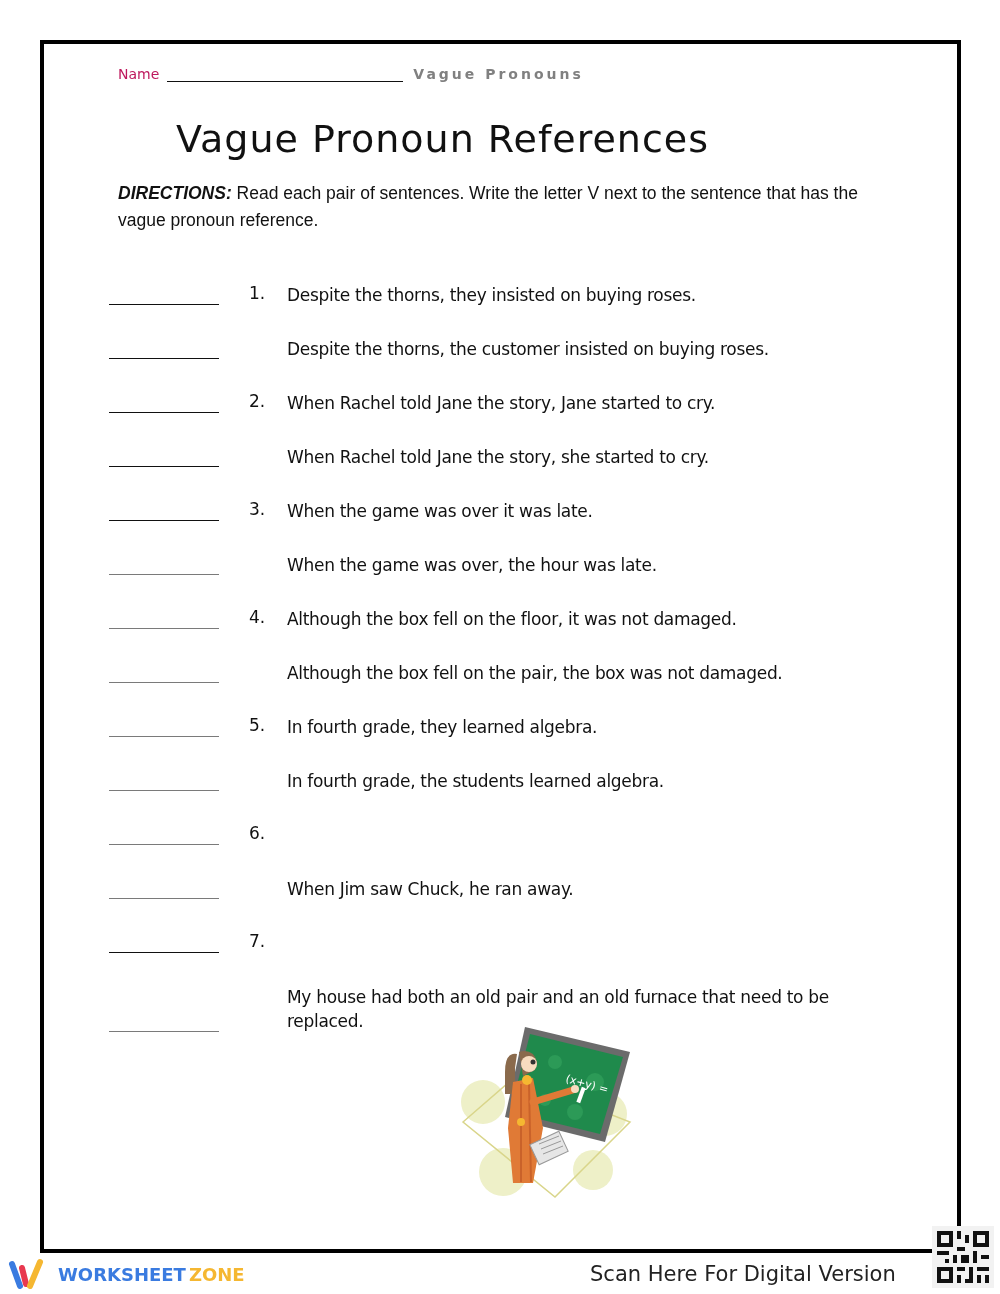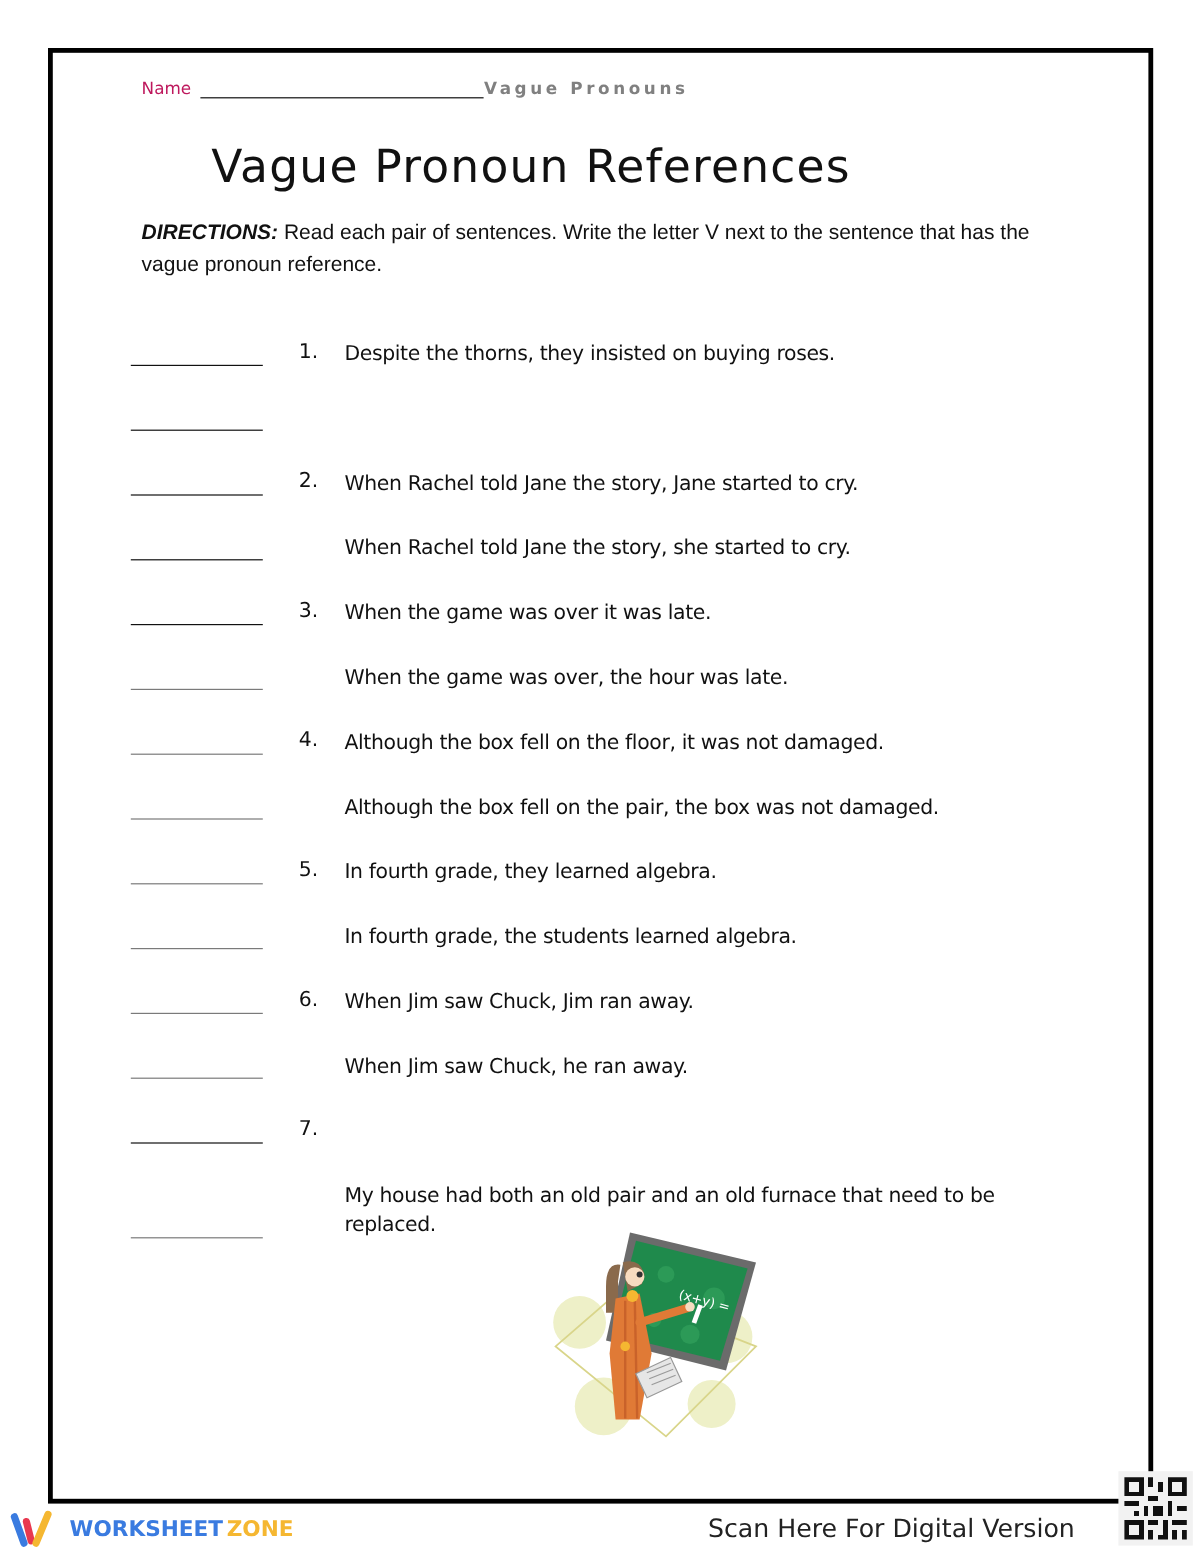--- a/index.html
+++ b/index.html
@@ -11,21 +11,21 @@
       border: 4px solid #000;
     }
 
     .header-row {
       position: absolute; left: 118px; top: 60px; height: 22px;
       display: flex; align-items: flex-end; font-size: 15px;
     }
     .name-label { font-family: "DejaVu Sans", sans-serif; font-size: 14px; color: #be185d; }
     .name-line { display: inline-block; width: 236px; border-bottom: 1.5px solid #111; margin-left: 8px; height: 16px; }
     .topic-tag {
-      font-family: "DejaVu Sans", sans-serif; font-weight: bold;
+      margin-left: 10px; font-family: "DejaVu Sans", sans-serif; font-weight: bold;
       font-size: 14px; letter-spacing: 3px; color: #808080;
     }
 
     .title {
       position: absolute; left: 0; width: 885px; top: 117px; text-align: center;
       font-family: "DejaVu Sans", sans-serif; font-size: 38px; letter-spacing: 1px; color: #111;
     }
 
     .directions {
       position: absolute; left: 118px; top: 180px; width: 770px;
@@ -79,20 +79,21 @@
   <b>DIRECTIONS:</b><span> Read each pair of sentences. Write the letter V next to the sentence that has the vague pronoun reference.</span>
 </div>
 
 <div class="item-row" style="top:283px">
   <div class="answer-line" style="top:21px"></div>
   <span class="item-num">1.</span>
   <span class="sentence">Despite the thorns, they insisted on buying roses.</span>
 </div>
 <div class="item-row" style="top:337px">
   <div class="answer-line" style="top:21px"></div>
+  <span class="sentence">Despite the thorns, the customer insisted on buying roses.</span>
 </div>
 
 <div class="item-row" style="top:391px">
   <div class="answer-line" style="top:21px"></div>
   <span class="item-num">2.</span>
   <span class="sentence">When Rachel told Jane the story, Jane started to cry.</span>
 </div>
 <div class="item-row" style="top:445px">
   <div class="answer-line" style="top:21px"></div>
   <span class="sentence">When Rachel told Jane the story, she started to cry.</span>
@@ -124,21 +125,20 @@
   <span class="sentence">In fourth grade, they learned algebra.</span>
 </div>
 <div class="item-row" style="top:769px">
   <div class="answer-line gray" style="top:21px"></div>
   <span class="sentence">In fourth grade, the students learned algebra.</span>
 </div>
 
 <div class="item-row" style="top:823px">
   <div class="answer-line gray" style="top:21px"></div>
   <span class="item-num">6.</span>
-  <span class="sentence">When Jim saw Chuck, Jim ran away.</span>
 </div>
 <div class="item-row" style="top:877px">
   <div class="answer-line gray" style="top:21px"></div>
   <span class="sentence">When Jim saw Chuck, he ran away.</span>
 </div>
 
 <div class="item-row" style="top:931px">
   <div class="answer-line" style="top:21px"></div>
   <span class="item-num">7.</span>
 </div>

